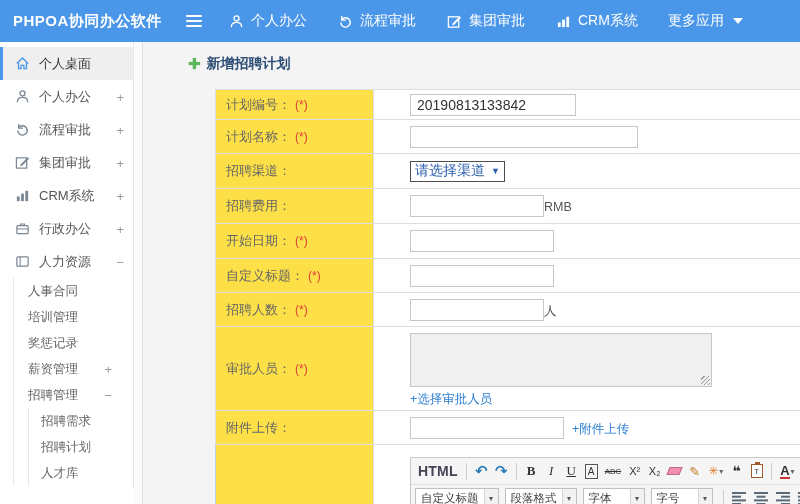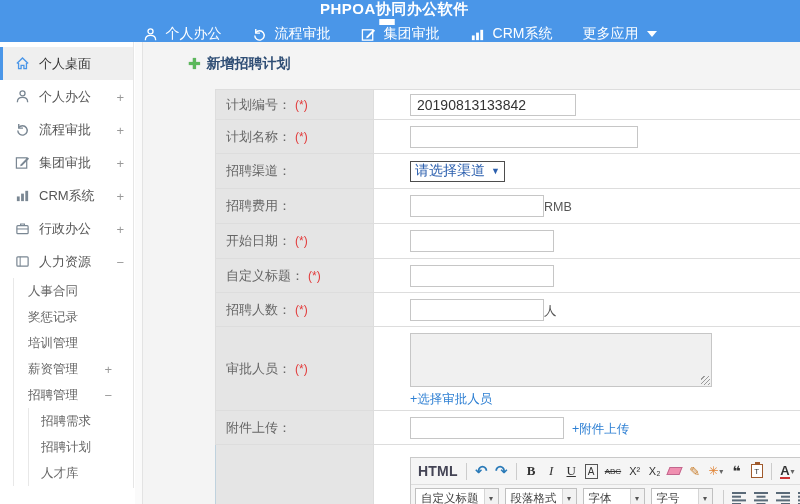--- a/index.html
+++ b/index.html
@@ -1,21 +1,21 @@
 <!DOCTYPE html>
 <html><head>
 <meta charset="utf-8">
 <style>
   * { margin:0; padding:0; box-sizing:border-box; }
   html,body { width:800px; height:504px; overflow:hidden; background:#fff;
     font-family:"Liberation Sans","DejaVu Sans",sans-serif; }
 
   
   .topbar { position:absolute; top:0; left:0; width:800px; height:42px;
-    background:#4a96e8; display:flex; align-items:center; color:#fff;flex-direction:column; }
+    background:#4a96e8; display:flex; align-items:center; color:#fff; }
   .logo { width:186px; padding-left:13px; font-size:15px; font-weight:bold; letter-spacing:.5px; }
   .burger { width:16px; height:12px; display:flex; flex-direction:column; justify-content:space-between; cursor:pointer; margin-right:26px; }
   .burger i { display:block; height:2px; background:#fff; border-radius:1px; }
   .topnav { display:flex; align-items:center; gap:30px; }
   .topnav .item { display:flex; align-items:center; gap:7px; font-size:14px; cursor:pointer; white-space:nowrap; }
   .caret-down { width:0; height:0; border-left:5px solid transparent; border-right:5px solid transparent; border-top:6px solid #fff; margin-left:2px; }
   .tico { width:16px; height:16px; display:inline-flex; align-items:center; justify-content:center; font-size:15px; line-height:1; }
 
   
   .sidebar { position:absolute; top:42px; left:0; width:134px; bottom:16px; background:#fff;
@@ -37,21 +37,21 @@
     font-size:12.5px; color:#666; cursor:pointer; }
 
   
   .main { position:absolute; top:42px; left:143px; right:0; bottom:0; background:#f4f4f4; overflow:hidden; }
   .page-title { display:flex; align-items:center; gap:6px; margin:13px 0 0 45px; }
   .plus-ico { color:#5cb85c; font-size:15px; font-weight:bold; text-shadow:0 0 1px #3d8b3d; }
   .page-title h1 { font-size:14px; font-weight:bold; color:#2f4e75; }
 
   table.form { border-collapse:collapse; margin:16px 0 0 72px; width:590px; table-layout:fixed; background:#fff; }
   table.form td { border:1px solid #ddd; vertical-align:middle; }
-  td.lblcell { width:158px; background:#e5e5e5; padding-left:10px; font-size:13px; color:#666;margin-top:34px; }
+  td.lblcell { width:158px; background:#fde047; padding-left:10px; font-size:13px; color:#666;margin-top:34px; }
   td.fldcell { background:#fff; padding-left:36px; }
   .req { color:#e23b3b; font-size:12px; margin-left:4px; }
   input.txt { height:22px; border:1px solid #c6c6c6; background:#fff; padding:0 6px; font-size:14px; color:#333;
     font-family:"Liberation Sans","DejaVu Sans",sans-serif; }
   .suffix { font-size:12.5px; color:#555; }
   .fake-select { display:inline-flex; align-items:center; gap:6px; border:1px solid #4d4d4d;
     background:#fff; height:21px; padding:0 4px 0 4px; color:#2b5fae; font-size:14px; cursor:pointer; }
   .fake-select .sel-caret { font-size:9px; color:#2b5fae; }
   .ta-wrap { position:relative; width:302px; }
   textarea.approver { width:302px; height:54px; background:#f0f0f0; border:1px solid #c6c6c6; resize:none; display:block; }
@@ -218,24 +218,24 @@
     </span>
     <span>人力资源</span>
     <span class="expander">−</span>
   </div>
 
   <div class="submenu">
     <div class="sub-item">
         <span>人事合同</span>
       </div>
     <div class="sub-item">
-        <span>奖惩记录</span>
+        <span>培训管理</span>
       </div>
     <div class="sub-item">
-        <span>培训管理</span>
+        <span>奖惩记录</span>
       </div>
     <div class="sub-item">
       <span>薪资管理</span>
       <span class="expander">+</span>
     </div>
     <div class="sub-item">
       <span>招聘管理</span>
       <span class="expander">−</span>
     </div>
     <div class="submenu2">

